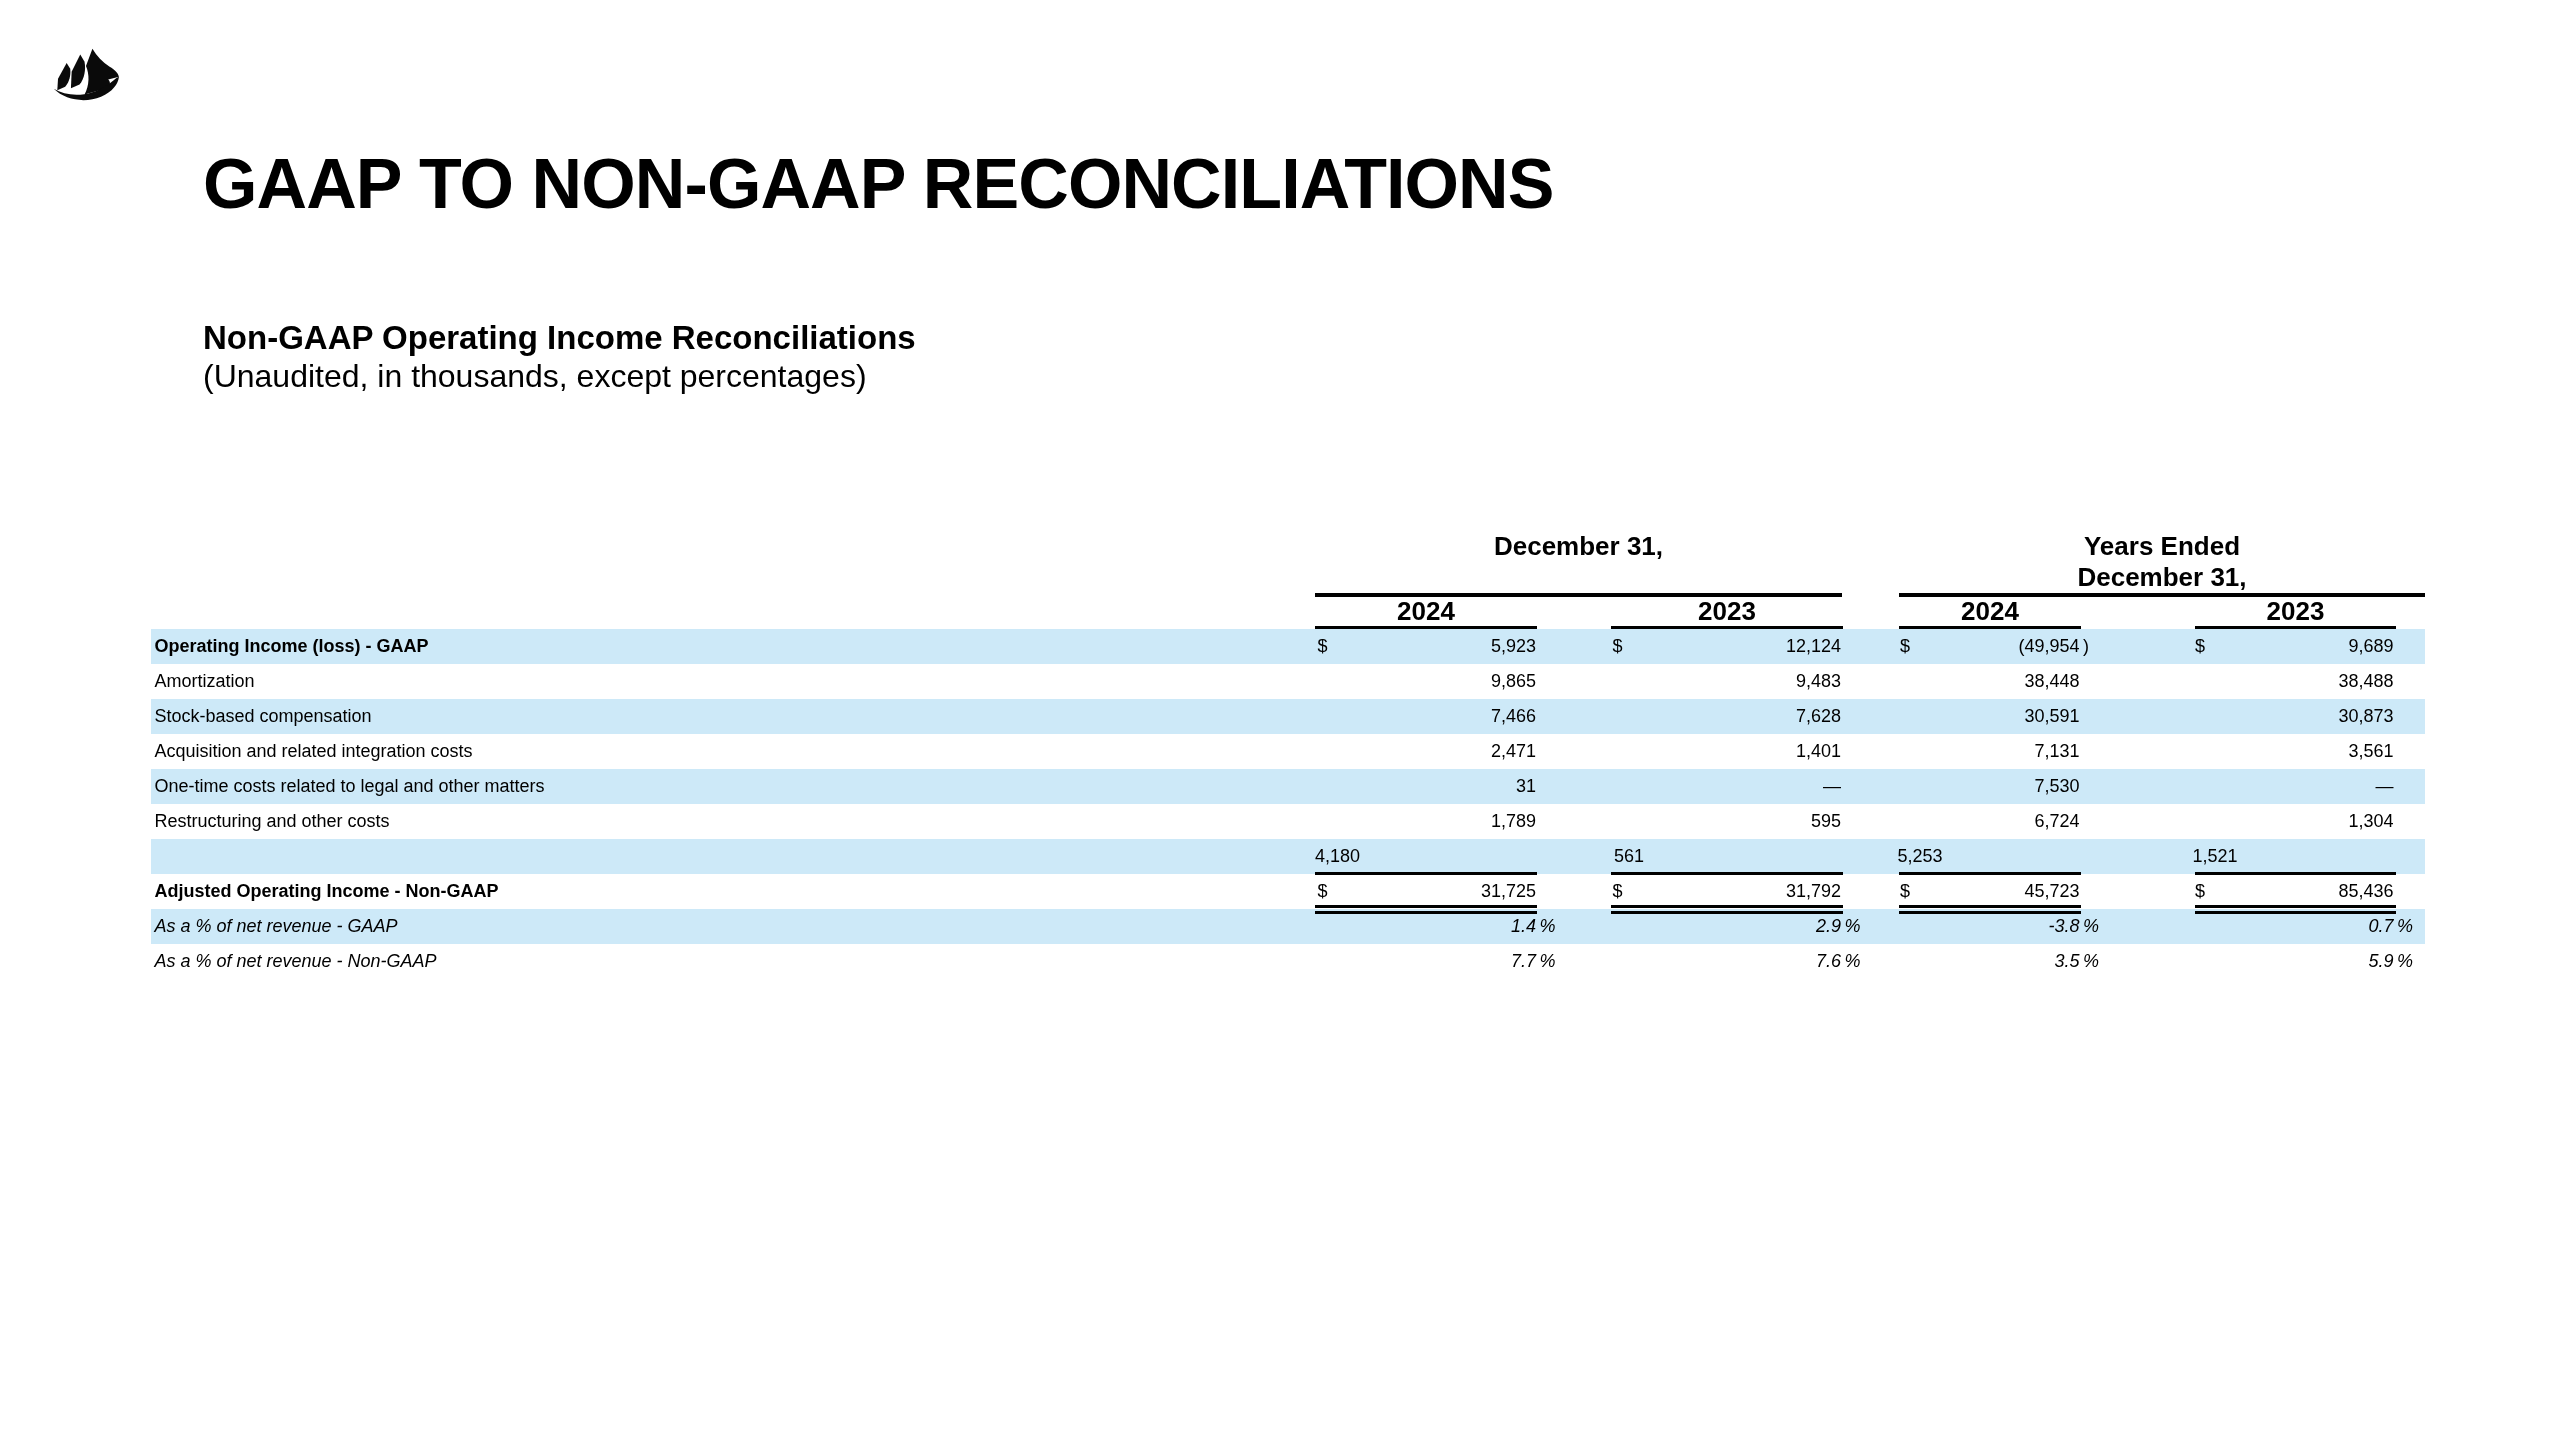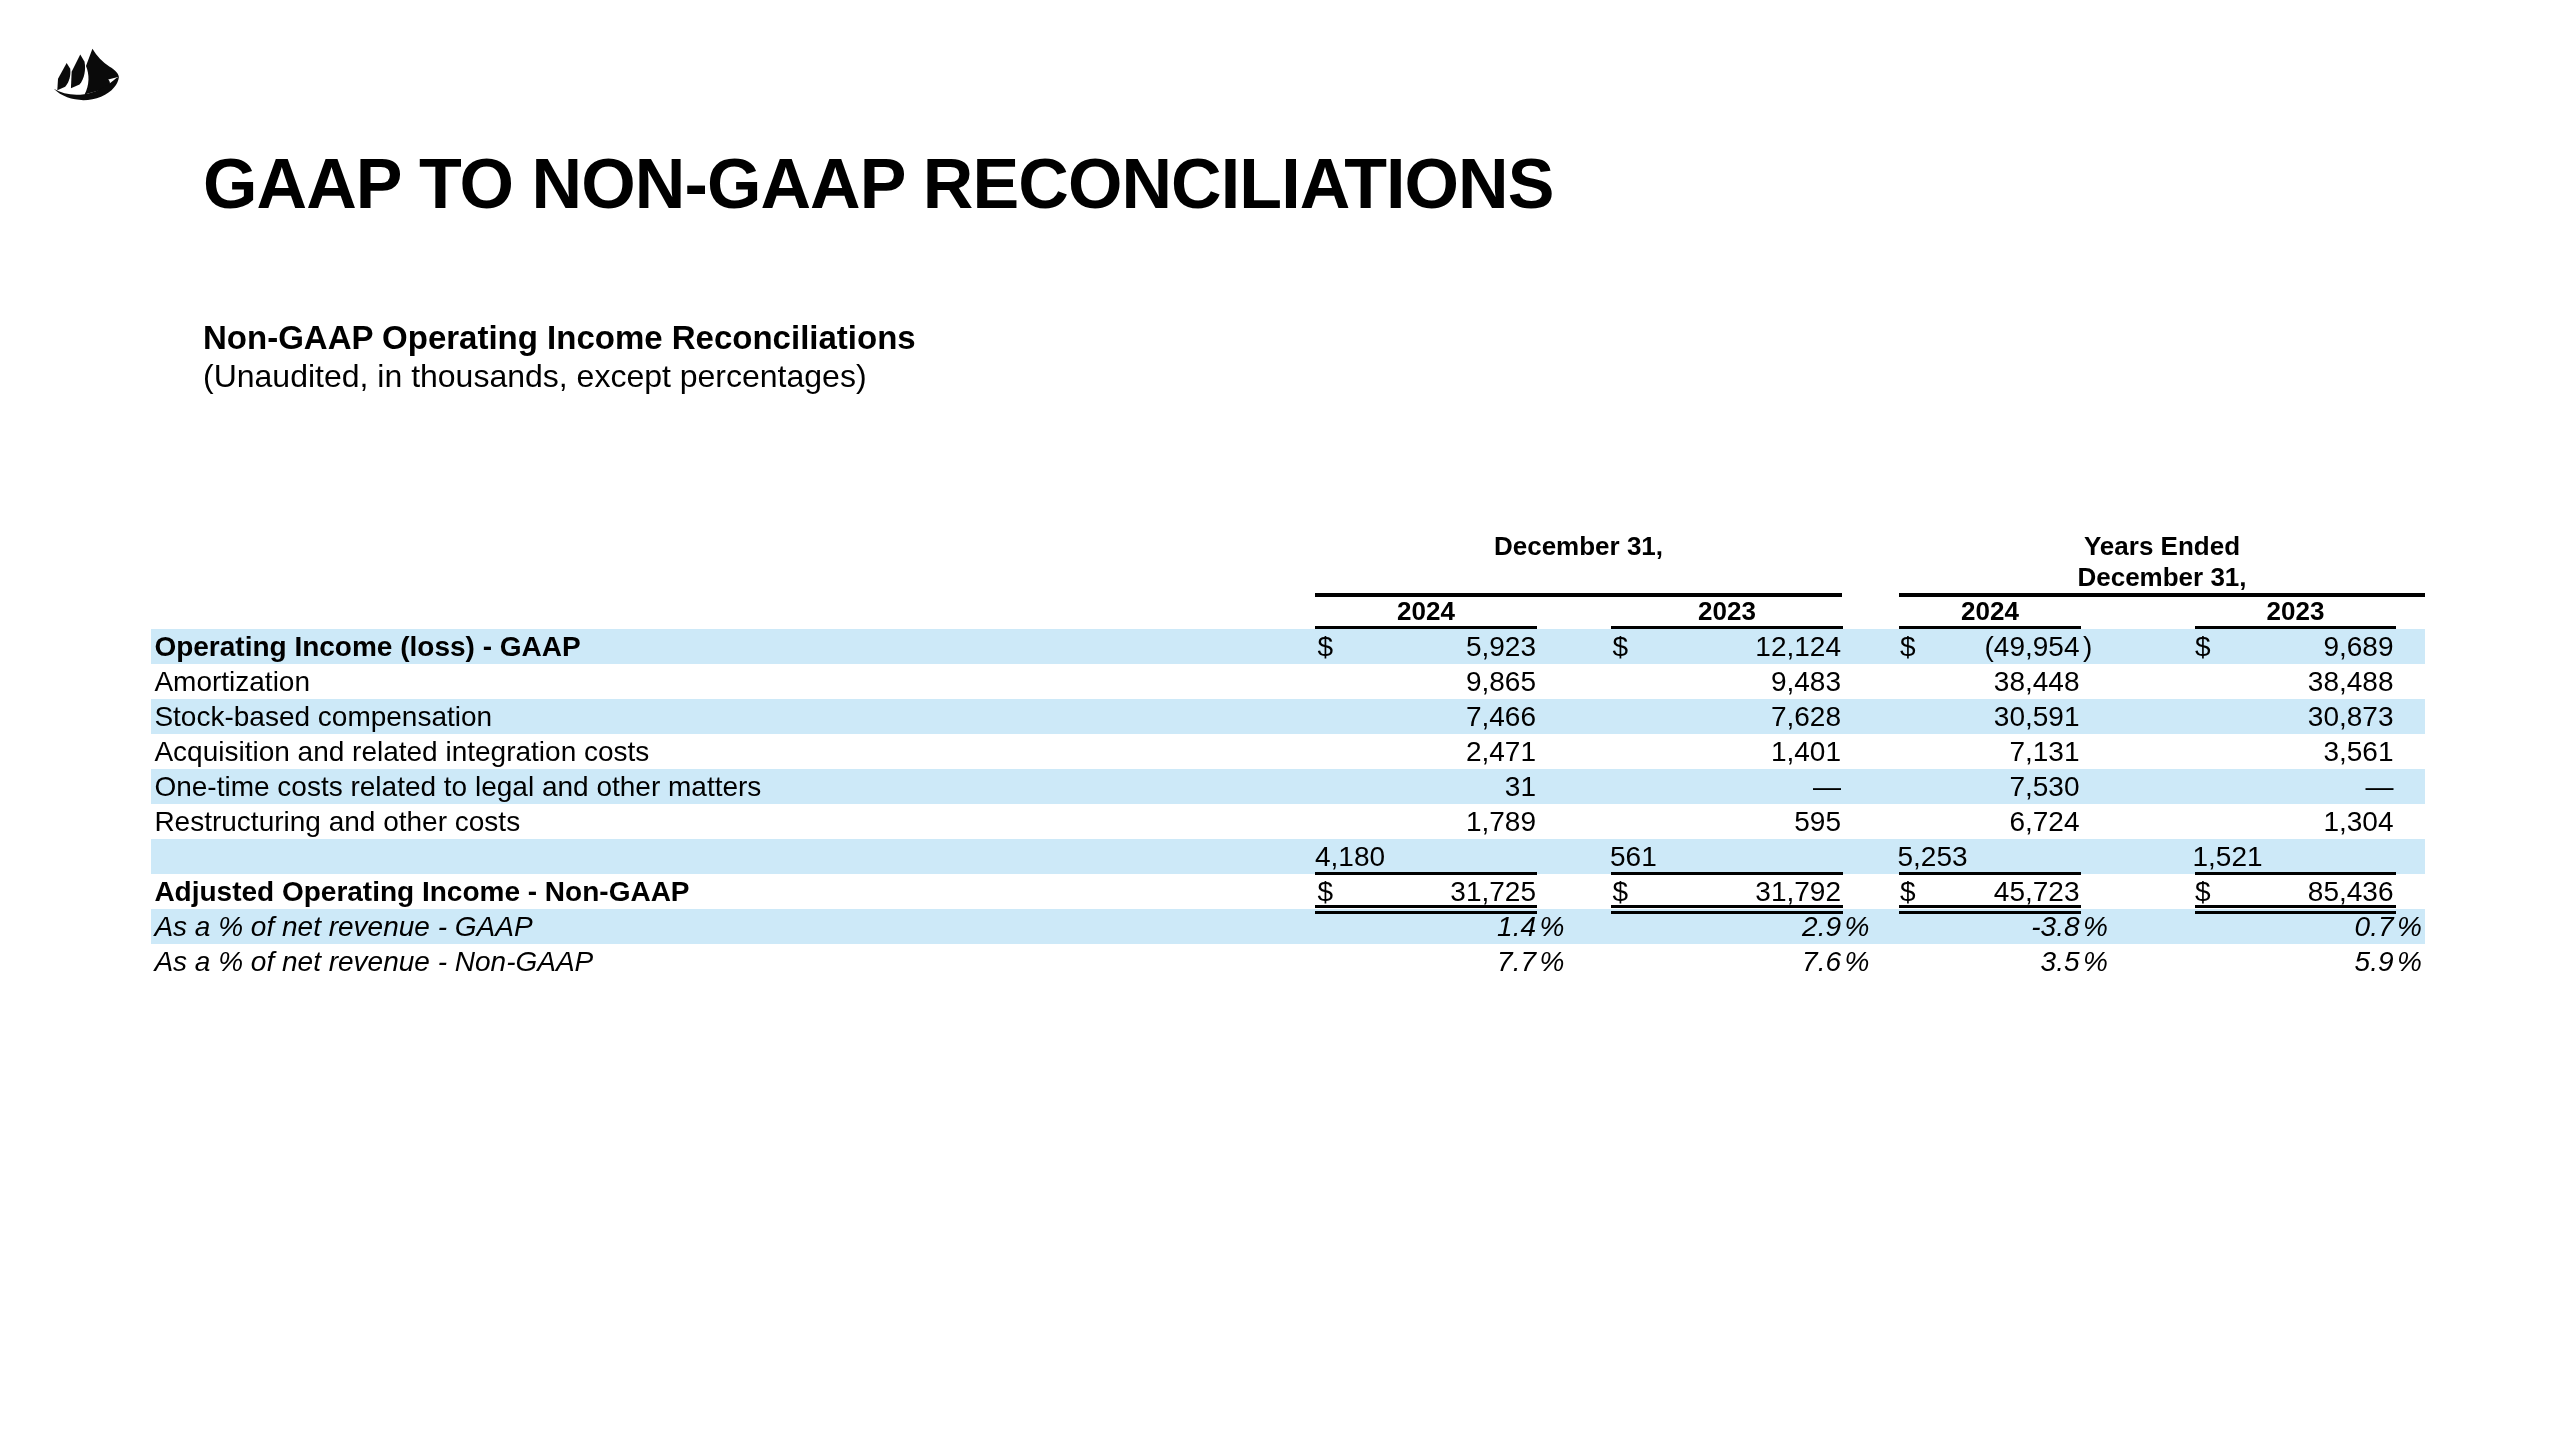--- a/index.html
+++ b/index.html
@@ -35,21 +35,21 @@
   .rule-grp1 { left: 1164px; width: 527px; top: 64px; height: 4.3px; }
   .rule-grp2 { left: 1748px; width: 526px; top: 64px; height: 4.3px; }
   .rule-y { top: 97px; height: 3.4px; }
   .ry1 { left: 1164px; width: 222px; }
   .ry2 { left: 1460px; width: 232px; }
   .ry3 { left: 1748px; width: 182px; }
   .ry4 { left: 2044px; width: 201px; }
 
   .rows { position: absolute; left: 0; top: 100px; width: 2274px; }
   .trow {
-    display: grid; height: 35px; line-height: 35px; font-size: 28px;
+    display: grid; height: 35px; line-height: 35px; font-size: 18px;
     grid-template-columns: 1164px 34px 187px 29px 45px 34px 197px 29px 27.5px 34px 148px 29px 84px 34px 167px 29px;
   }
   .trow.shaded { background: var(--highlight, #cde9f8); }
   .trow .lbl { padding-left: 3.4px; white-space: nowrap; overflow: hidden; }
   .trow .pre { text-align: left; padding-left: 2.6px; }
   .trow .val { text-align: right; }
   .trow .suf { text-align: left; padding-left: 3.4px; }
   .trow.bold .lbl { font-weight: bold; }
   .trow.ital { font-style: italic; }
 

